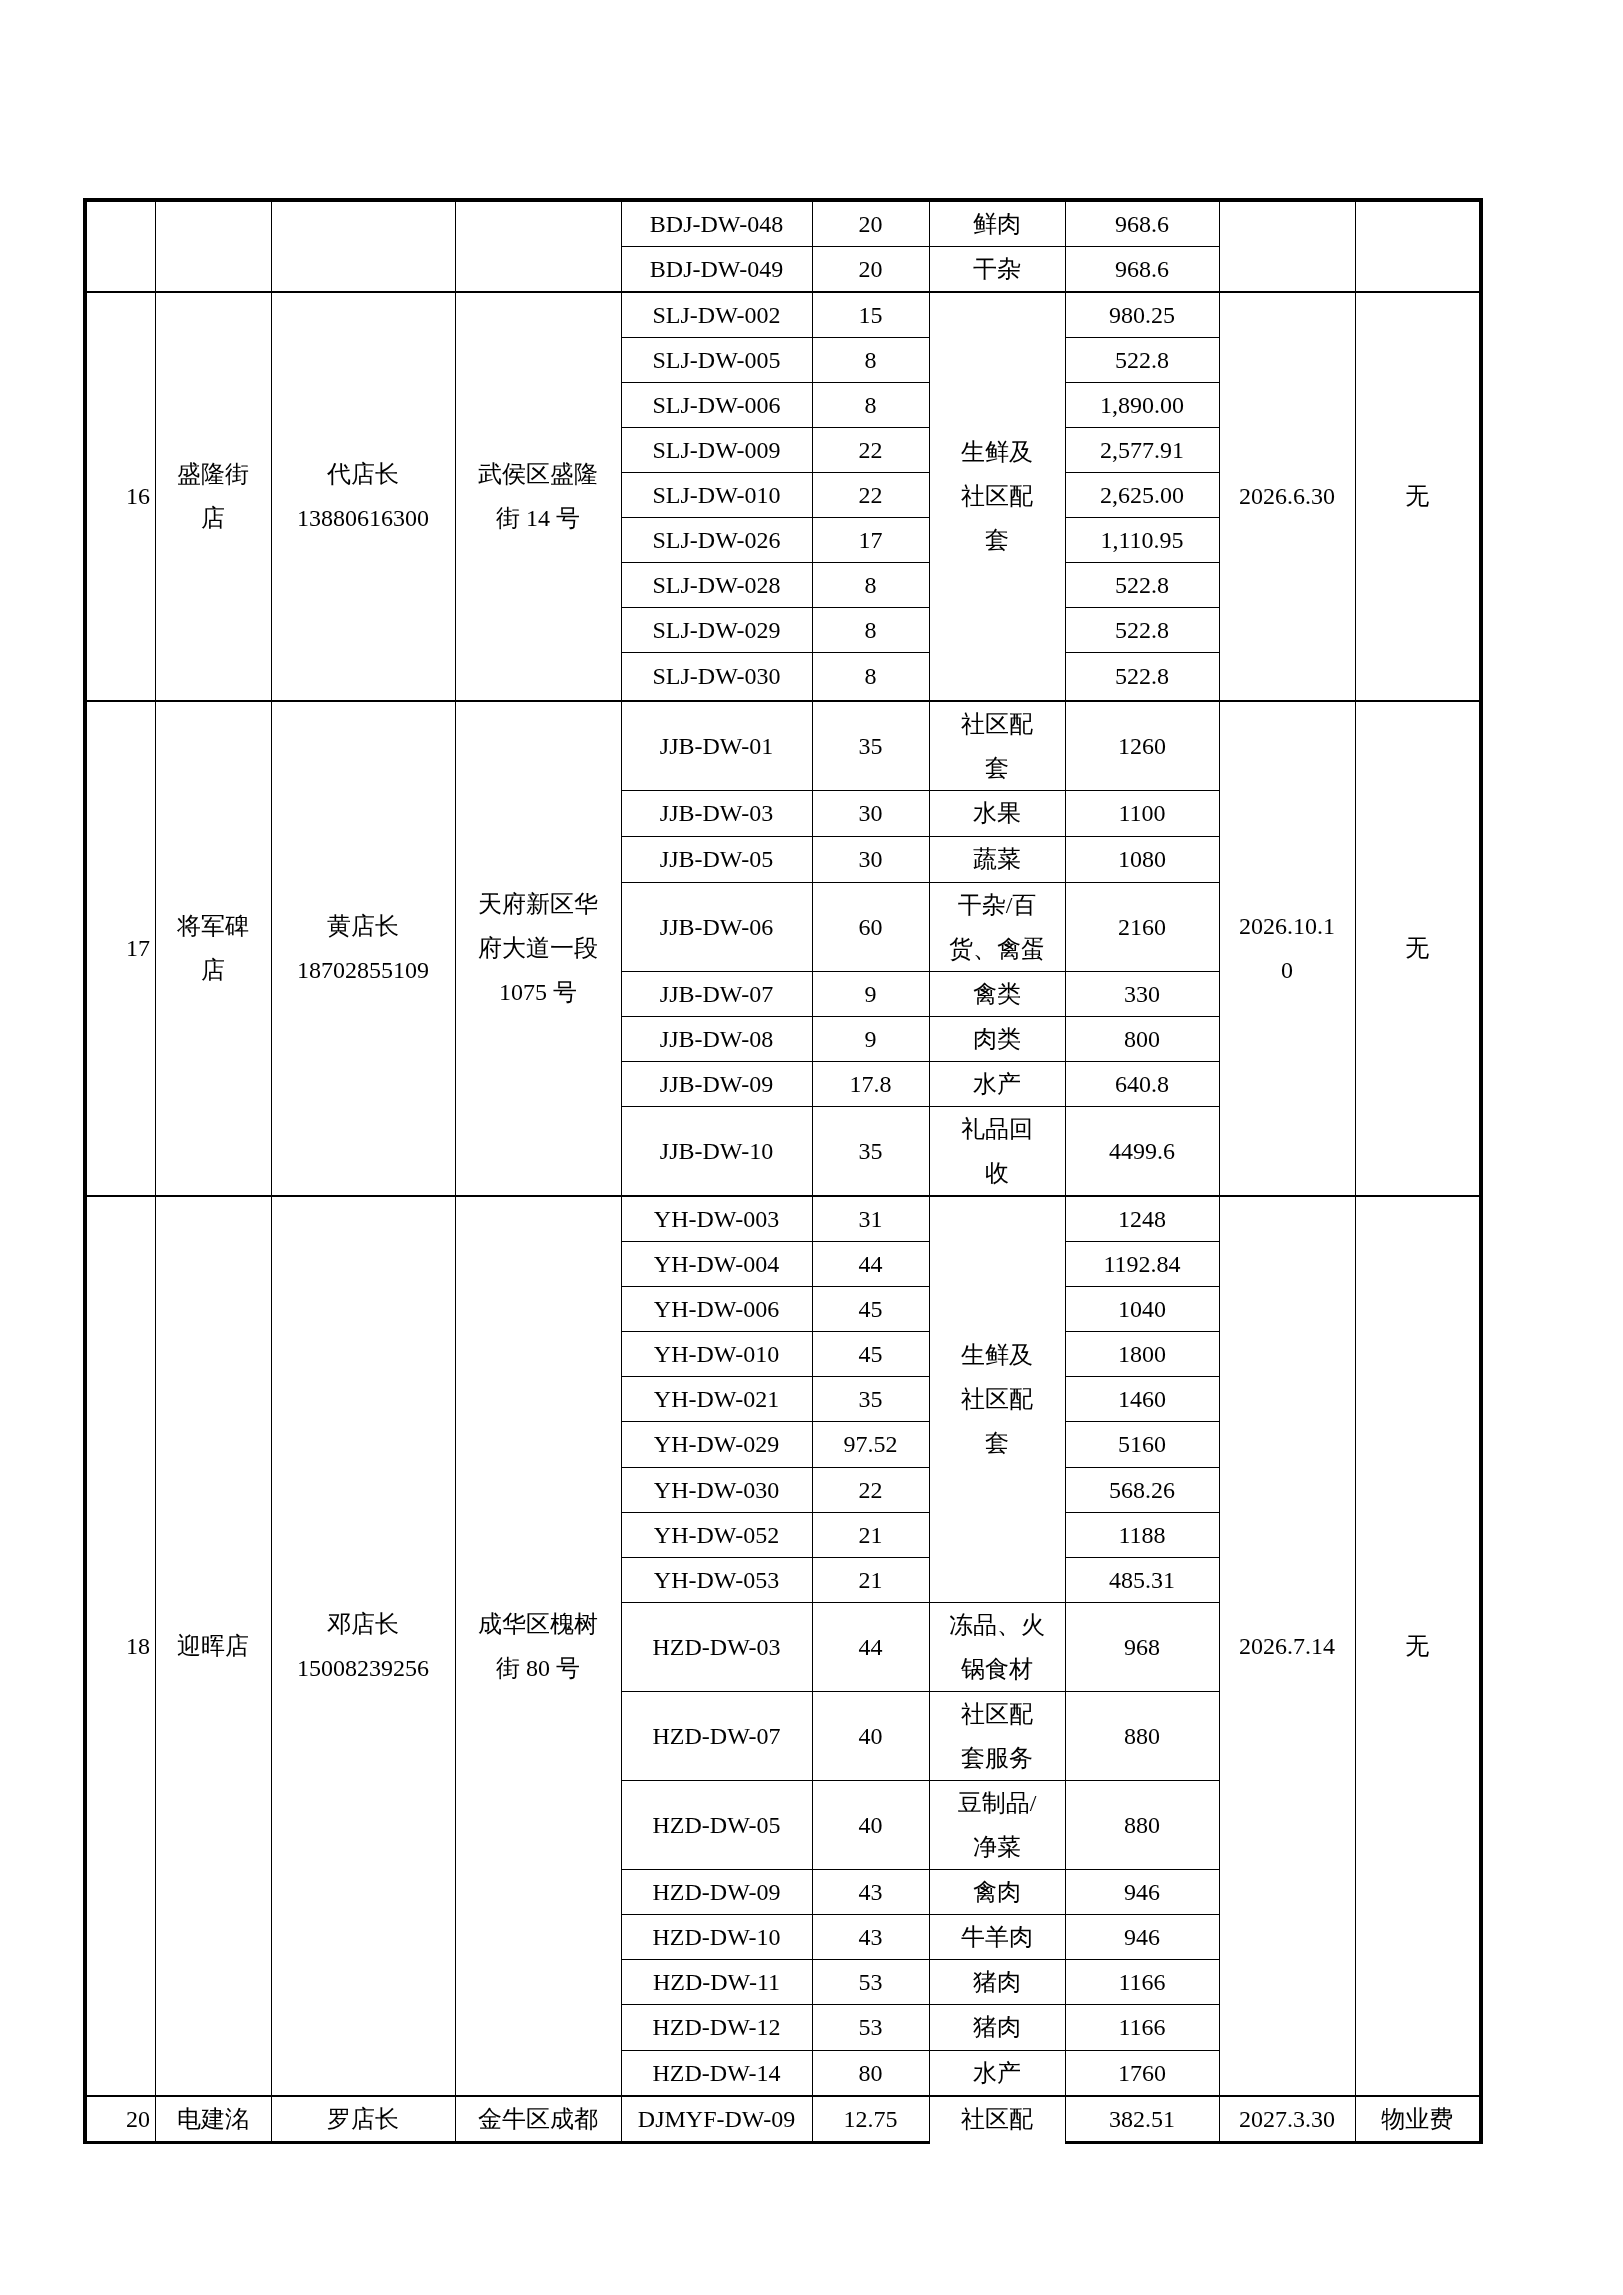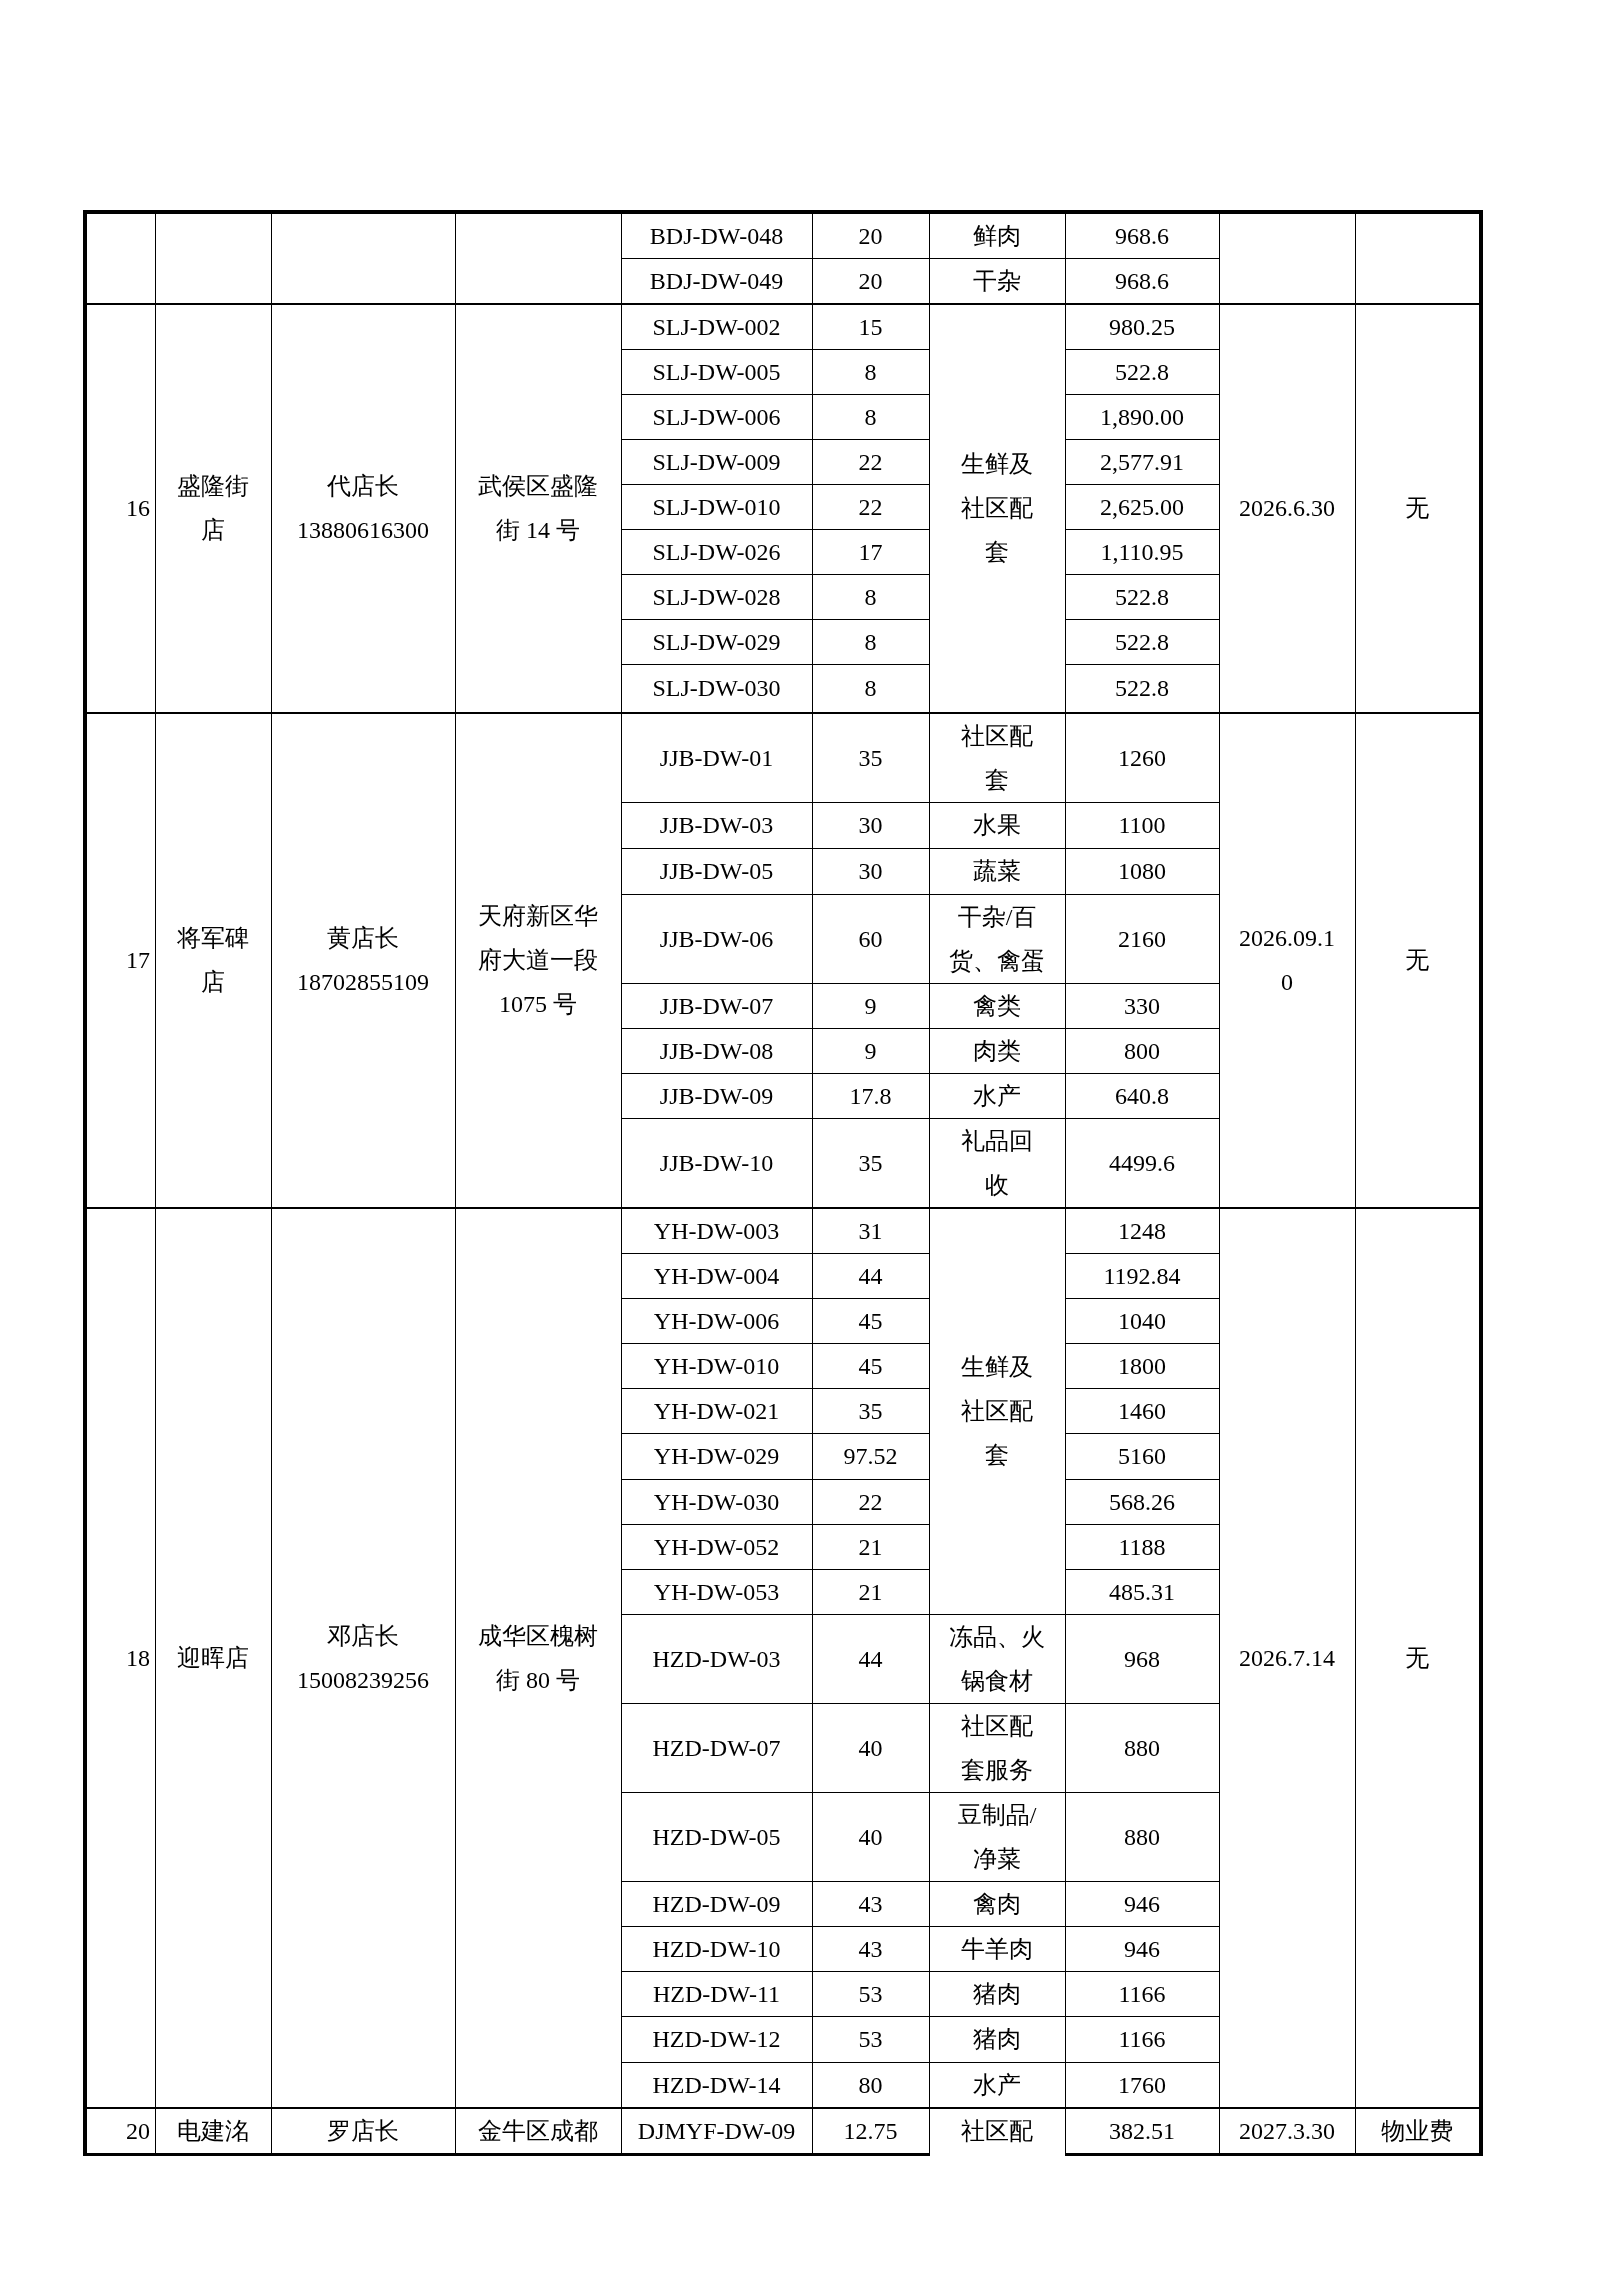--- a/index.html
+++ b/index.html
@@ -3,21 +3,21 @@
 <meta charset="utf-8">
 <style>
   html,body{margin:0;padding:0;background:#ffffff;}
   body{
     width:1623px;height:2295px;position:relative;overflow:hidden;
     font-family:"Liberation Serif","DejaVu Serif",serif;
     color:#000;
   }
   .page{position:absolute;inset:0;background:#fff;}
   table.doc{
-    position:absolute;left:83px;top:210px;
+    position:absolute;left:83px;top:198px;
     border-collapse:collapse;table-layout:fixed;width:1397px;font-family:Liberation Serif, serif;
   }
   td{
     border:1.6px solid #000;
     text-align:center;vertical-align:middle;
     font-size:24px;line-height:44px;
     white-space:pre-line;
     padding:0 4.4px;
     overflow:hidden;
     word-break:keep-all;
@@ -129,21 +129,21 @@
           <td rowspan="8" class="b-top">黄店长
 18702855109</td>
           <td rowspan="8" class="b-top">天府新区华
 府大道一段
 1075 号</td>
           <td class="b-top">JJB-DW-01</td>
           <td class="b-top">35</td>
           <td class="b-top">社区配
 套</td>
           <td class="b-top">1260</td>
-          <td rowspan="8" class="b-top">2026.09.1
+          <td rowspan="8" class="b-top">2026.10.1
 0</td>
           <td rowspan="8" class="e-right b-top">无</td>
         </tr>
         <tr style="height: 46px;">
           <td>JJB-DW-03</td>
           <td>30</td>
           <td>水果</td>
           <td>1100</td>
         </tr>
         <tr style="height: 46px;">

